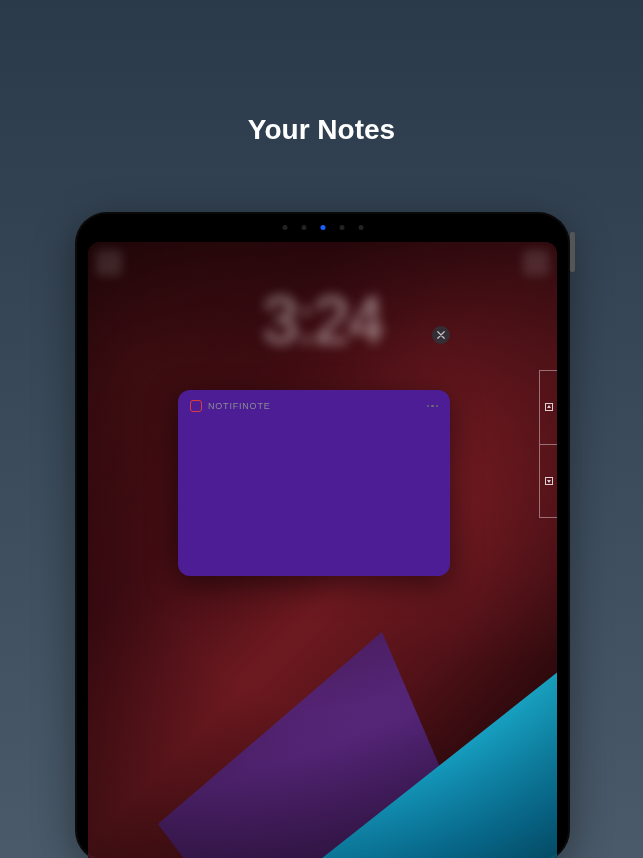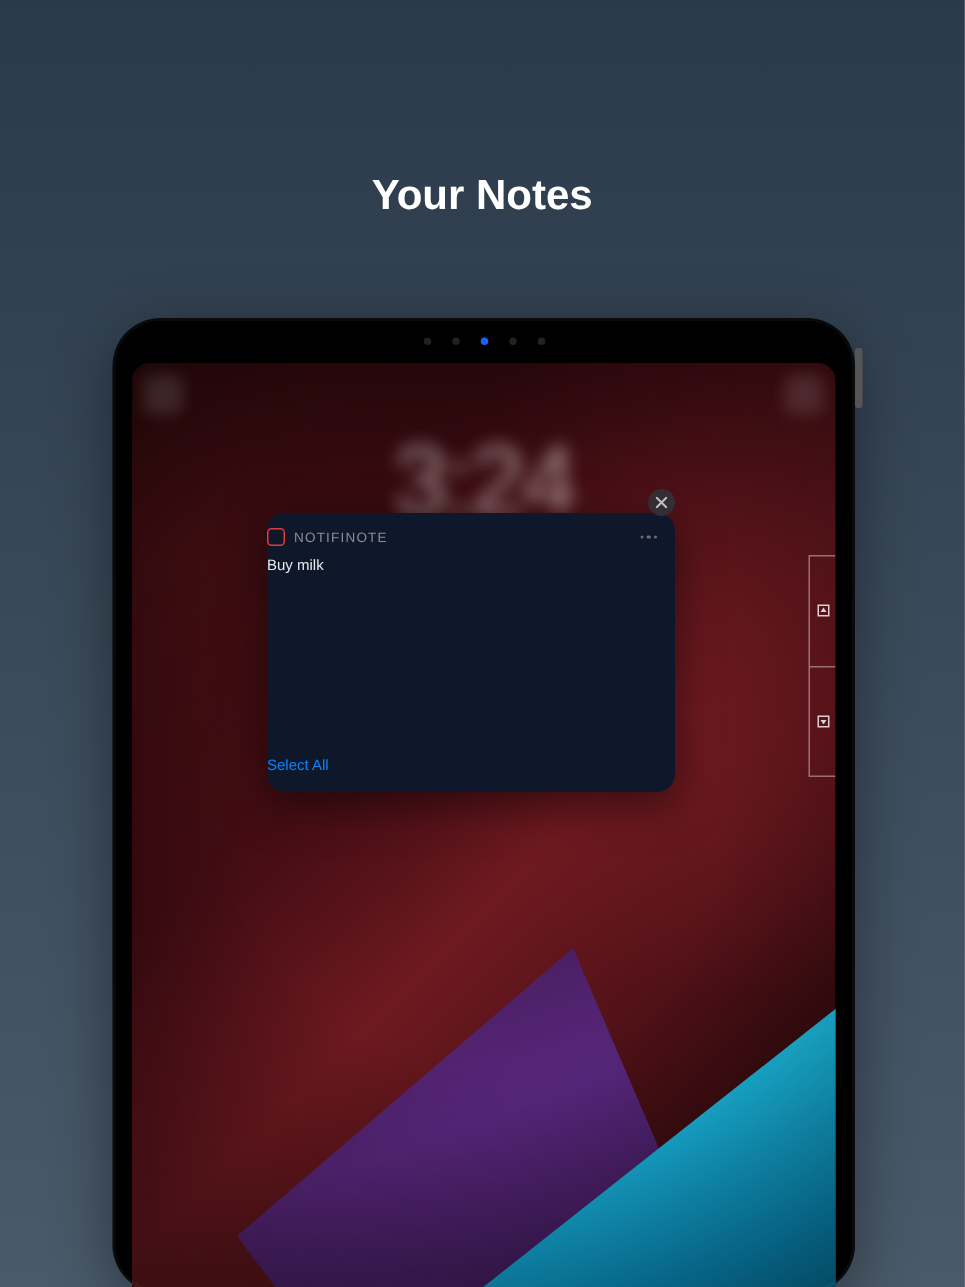--- a/index.html
+++ b/index.html
@@ -160,27 +160,28 @@
     background: rgba(50,50,55,0.9);
     display: flex;
     align-items: center;
     justify-content: center;
     cursor: pointer;
     z-index: 2;
   }
   .close-btn svg { width: 8px; height: 8px; }
   .popup {
     position: relative;
-    background: #0f172a;
+    background: #4c1d95;
     border-radius: 12px;
-    padding: 10px 12px 10px 0;
+    padding: 10px 12px 10px 12px;
     min-height: 186px;
     display: flex;
     flex-direction: column;
     box-shadow: 0 8px 30px rgba(0,0,0,0.5);
+    margin-top: 48px;
   }
   .popup-header {
     display: flex;
     align-items: center;
     justify-content: space-between;
     margin-bottom: 8px;
   }
   .popup-header-left {
     display: flex;
     align-items: center;
@@ -307,25 +308,21 @@
             <div class="app-icon"></div>
             <div class="app-name">NOTIFINOTE</div>
           </div>
           <div class="more-dots">
             <span></span>
               <span></span>
               <span></span>
           </div>
         </div>
 
-        <div class="note-body">Buy milk</div>
-
-        <div class="popup-footer">
-          <span class="select-all">Select All</span>
-        </div>
+
       </div>
     </div>
 
     <div class="side-rail">
       <div class="cell">
         <div class="sq up"></div>
       </div>
       <div class="cell">
         <div class="sq down"></div>
       </div>

